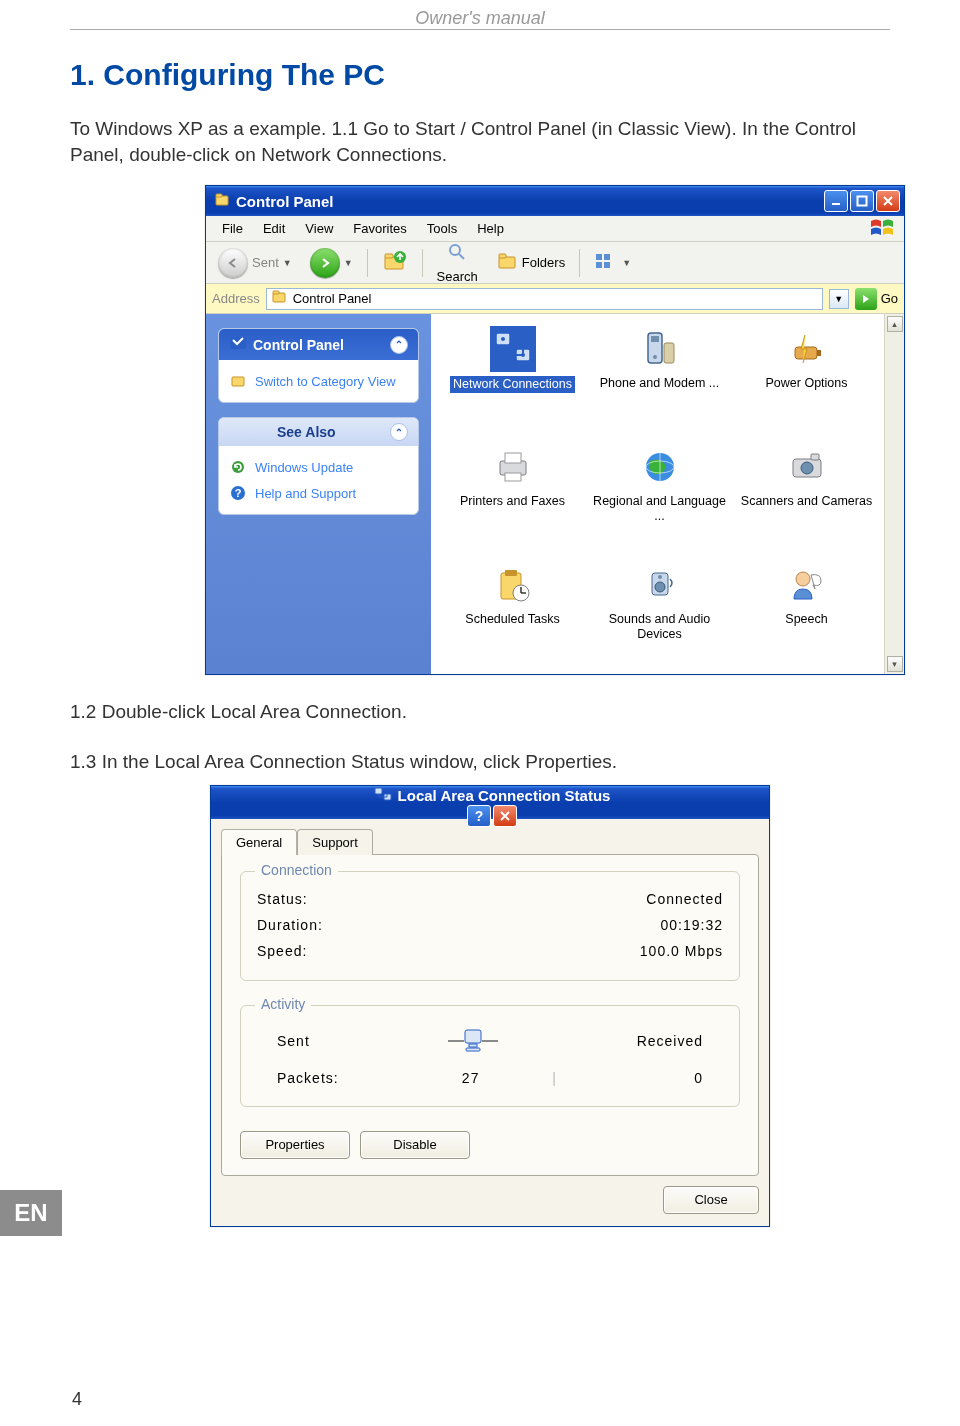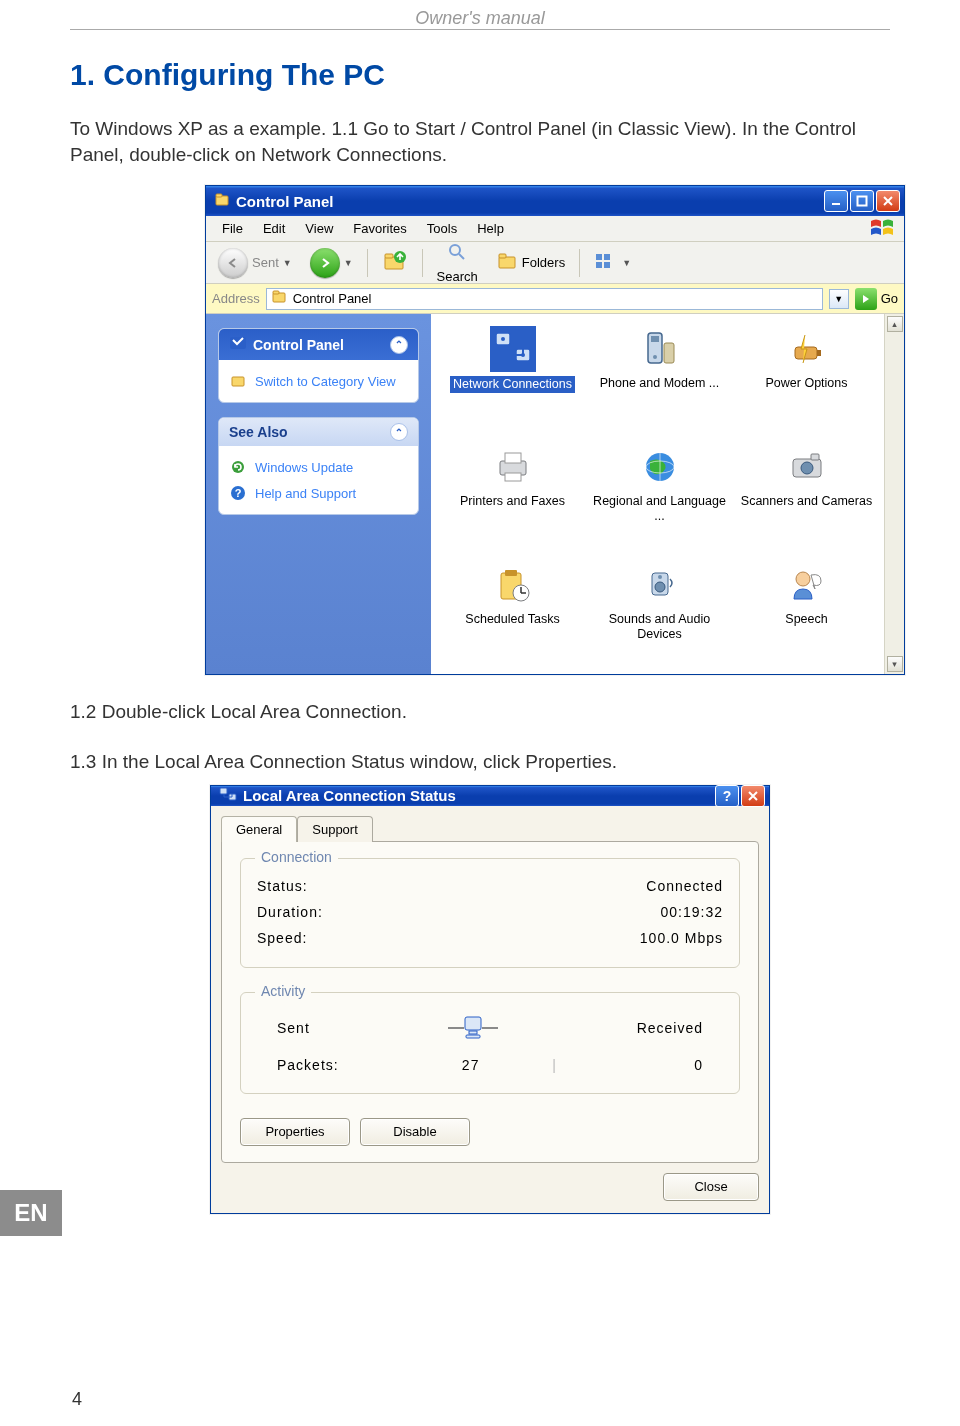--- a/index.html
+++ b/index.html
@@ -171,21 +171,21 @@
   }
   .cp-item.selected { }
   .cp-item.selected .cp-icon-wrap { background:#2a5fc6; padding:2px; }
   .cp-item.selected .cp-label { background:#2a5fc6; color:#fff; padding:1px 3px; }
   .cp-icon-wrap { width:46px;height:46px;display:flex;align-items:center;justify-content:center;margin-bottom:4px; }
   .cp-label { line-height:1.2; }
   .cp-scroll { width:20px; background:#f0efe5; border-left:1px solid #d5d4c5; display:flex; flex-direction:column; justify-content:space-between; align-items:center; padding:2px 0; }
   .sb-arrow { width:16px;height:16px;border:1px solid #b1b0a0;background:linear-gradient(#fcfcfc,#e2e1d5);display:flex;align-items:center;justify-content:center;font-size:9px;color:#555; }
   
   .lac-window { width: 560px; margin-left: 210px; }
-  .lac-titlebar { height:20px; }
+  .lac-titlebar { height:33px;flex-direction:column; }
   .lac-body { padding:10px 10px 12px 10px; background:#f6f3ea; }
   .tabs { display:flex; gap:0; margin-bottom:-1px; }
   .tab {
     padding:5px 14px; font-size:13px; border:1px solid #aca99f;
     border-bottom:none; background:#f6f3ea; border-radius:4px 4px 0 0;
     position:relative;
   }
   .tab.active { background:#fcfbf6; z-index:2; border-color:#b4b2a5; }
   .tab-panel {
     background:#fcfbf6; border:1px solid #aca99f; border-radius:0 4px 4px 4px;
@@ -385,21 +385,21 @@
                     <rect x="2" y="4" width="12" height="9" rx="1" fill="#f9d76b" stroke="#c8932a"></rect>
                   </svg>
               </span>
               <span>Switch to Category View</span>
             </div>
           </div>
         </div>
 
         <div class="side-panel">
           <div class="side-header light">
-            <span style="font-weight:bold;">See Also</span>
+            <span style="font-weight:bold;margin-left:48px;">See Also</span>
             <span class="collapse-btn">⌃</span>
           </div>
           <div class="side-body">
             <div class="side-link">
               <span class="iconbox">
                 <svg width="16" height="16">
                     <circle cx="8" cy="8" r="6" fill="#3b9e3b"></circle>
                     <path d="M5 8 A3 3 0 1 1 8 11" stroke="#fff" stroke-width="1.6" fill="none"></path>
                     <path d="M5 5 L5 8 L8 8" stroke="#fff" stroke-width="1.6" fill="none"></path>
                   </svg>

